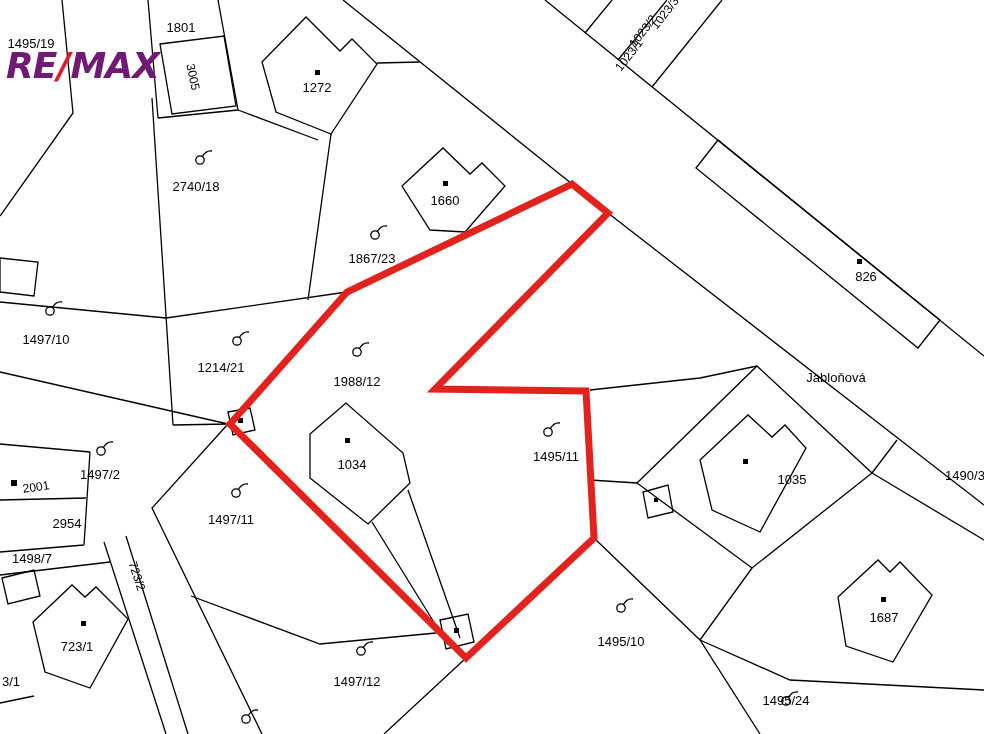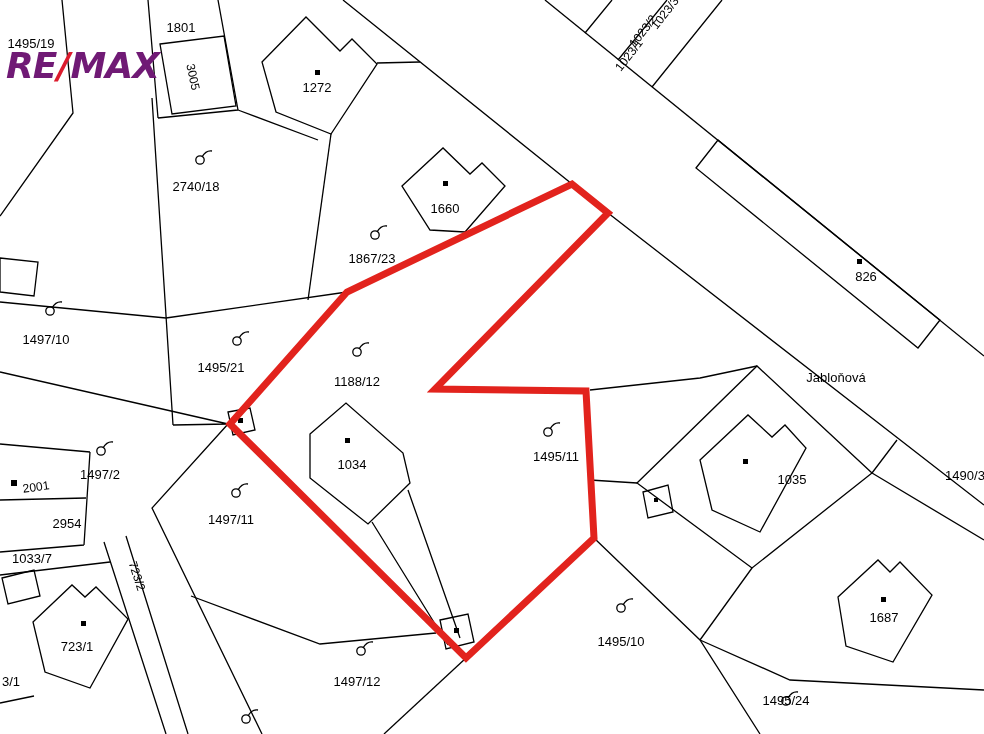--- a/index.html
+++ b/index.html
@@ -96,34 +96,34 @@
     </g>
 
     <path d="M230,424 L347,292 L572,184 L608,213 L435,389 L586,391 L594,538 L466,658 Z" fill="none" stroke="#e2231d" stroke-width="7" stroke-linejoin="miter"></path>
   </svg>
 
   <div class="lbl" style="left:31px;top:43px">1495/19</div>
   <div class="lbl" style="left:181px;top:27px">1801</div>
   <div class="lbl sm" style="left:193px;top:77px;transform:translate(-50%,-50%) rotate(78deg)">3005</div>
   <div class="lbl" style="left:317px;top:87px">1272</div>
   <div class="lbl" style="left:196px;top:186px">2740/18</div>
-  <div class="lbl" style="left:445px;top:208px">1660</div>
+  <div class="lbl" style="left:445px;top:200px">1660</div>
   <div class="lbl" style="left:372px;top:258px">1867/23</div>
   <div class="lbl sm" style="left:665px;top:13px;transform:translate(-50%,-50%) rotate(-52deg)">1023/3</div>
   <div class="lbl sm" style="left:643px;top:31px;transform:translate(-50%,-50%) rotate(-52deg)">1023/2</div>
   <div class="lbl sm" style="left:629px;top:55px;transform:translate(-50%,-50%) rotate(-52deg)">1023/1</div>
   <div class="lbl" style="left:866px;top:276px">826</div>
   <div class="lbl" style="left:46px;top:339px">1497/10</div>
-  <div class="lbl" style="left:221px;top:367px">1495/21</div>
-  <div class="lbl" style="left:357px;top:381px">1188/12</div>
+  <div class="lbl" style="left:221px;top:367px">1214/21</div>
+  <div class="lbl" style="left:357px;top:381px">1988/12</div>
   <div class="lbl" style="left:836px;top:377px">Jabloňová</div>
   <div class="lbl" style="left:100px;top:474px">1497/2</div>
   <div class="lbl sm" style="left:36px;top:487px;transform:translate(-50%,-50%) rotate(-8deg)">2001</div>
   <div class="lbl" style="left:67px;top:523px">2954</div>
-  <div class="lbl" style="left:32px;top:558px">1033/7</div>
+  <div class="lbl" style="left:32px;top:558px">1498/7</div>
   <div class="lbl" style="left:352px;top:464px">1034</div>
   <div class="lbl" style="left:556px;top:456px">1495/11</div>
   <div class="lbl" style="left:792px;top:479px">1035</div>
   <div class="lbl" style="left:965px;top:475px">1490/3</div>
   <div class="lbl" style="left:231px;top:519px">1497/11</div>
   <div class="lbl sm" style="left:137px;top:576px;transform:translate(-50%,-50%) rotate(72deg)">723/2</div>
   <div class="lbl" style="left:77px;top:646px">723/1</div>
   <div class="lbl" style="left:884px;top:617px">1687</div>
   <div class="lbl" style="left:621px;top:641px">1495/10</div>
   <div class="lbl" style="left:357px;top:681px">1497/12</div>

